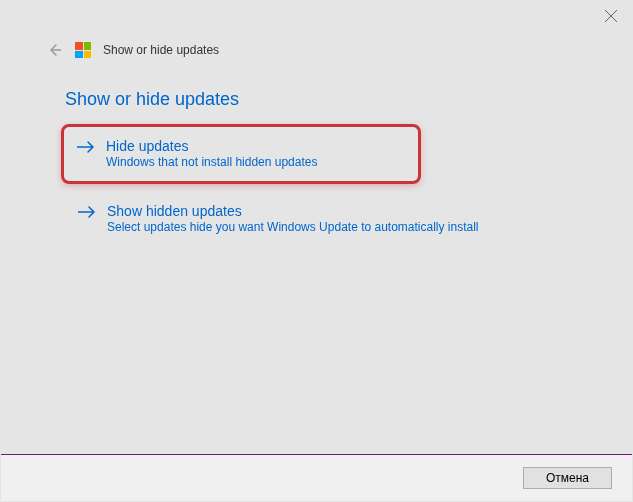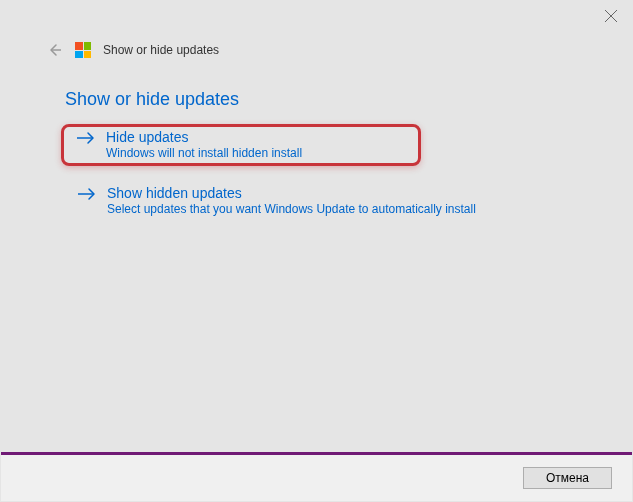--- a/index.html
+++ b/index.html
@@ -99,21 +99,21 @@
       align-items: flex-start;
       gap: 10px;
       padding: 8px 12px;
       margin-bottom: 10px;
       cursor: pointer;
     }
     .option.highlighted {
       border: 3px solid #c8343a;
       border-radius: 8px;
       box-shadow: 0 2px 6px rgba(200,52,58,0.3);
-      padding: 1px 12px;
+      padding: 10px 12px;
       margin-left: -4px;
       width: 360px;
     }
     .option-arrow {
       width: 20px;
       height: 20px;
       margin-top: 2px;
       flex-shrink: 0;
     }
     .option-arrow svg {
@@ -131,21 +131,21 @@
       font-size: 14px;
       color: #0066cc;
       line-height: 1.3;
     }
     .option-sub {
       font-size: 12px;
       color: #0066cc;
       line-height: 1.3;
     }
     .footer {
-      border-top: 3px solid #701a75;
+      border-top: 1px solid #701a75;
       padding: 12px 20px;
       display: flex;
       justify-content: flex-end;
       background: #f0f0f0;
     }
     .cancel-btn {
       padding: 3px 22px;
       font-size: 12px;
       background: #e1e1e1;
       border: 1px solid #adadad;
@@ -187,34 +187,34 @@
 
     <div class="option highlighted">
       <div class="option-arrow">
         <svg viewBox="0 0 20 16">
             <line x1="1" y1="8" x2="17" y2="8"></line>
             <path d="M12 3 L17 8 L12 13" stroke-linecap="round" stroke-linejoin="round"></path>
           </svg>
       </div>
       <div class="option-text">
         <span class="option-title">Hide updates</span>
-        <span class="option-sub">Windows will not install hidden install</span>
+        <span class="option-sub">Windows that not install hidden updates</span>
       </div>
     </div>
 
     <div class="option">
       <div class="option-arrow">
         <svg viewBox="0 0 20 16">
             <line x1="1" y1="8" x2="17" y2="8"></line>
             <path d="M12 3 L17 8 L12 13" stroke-linecap="round" stroke-linejoin="round"></path>
           </svg>
       </div>
       <div class="option-text">
         <span class="option-title">Show hidden updates</span>
-        <span class="option-sub">Select updates that you want Windows Update to automatically install</span>
+        <span class="option-sub">Select updates hide you want Windows Update to automatically install</span>
       </div>
     </div>
   </div>
 
   <div class="footer">
     <button class="cancel-btn">Отмена</button>
   </div>
 </div>
 
 </body></html>

